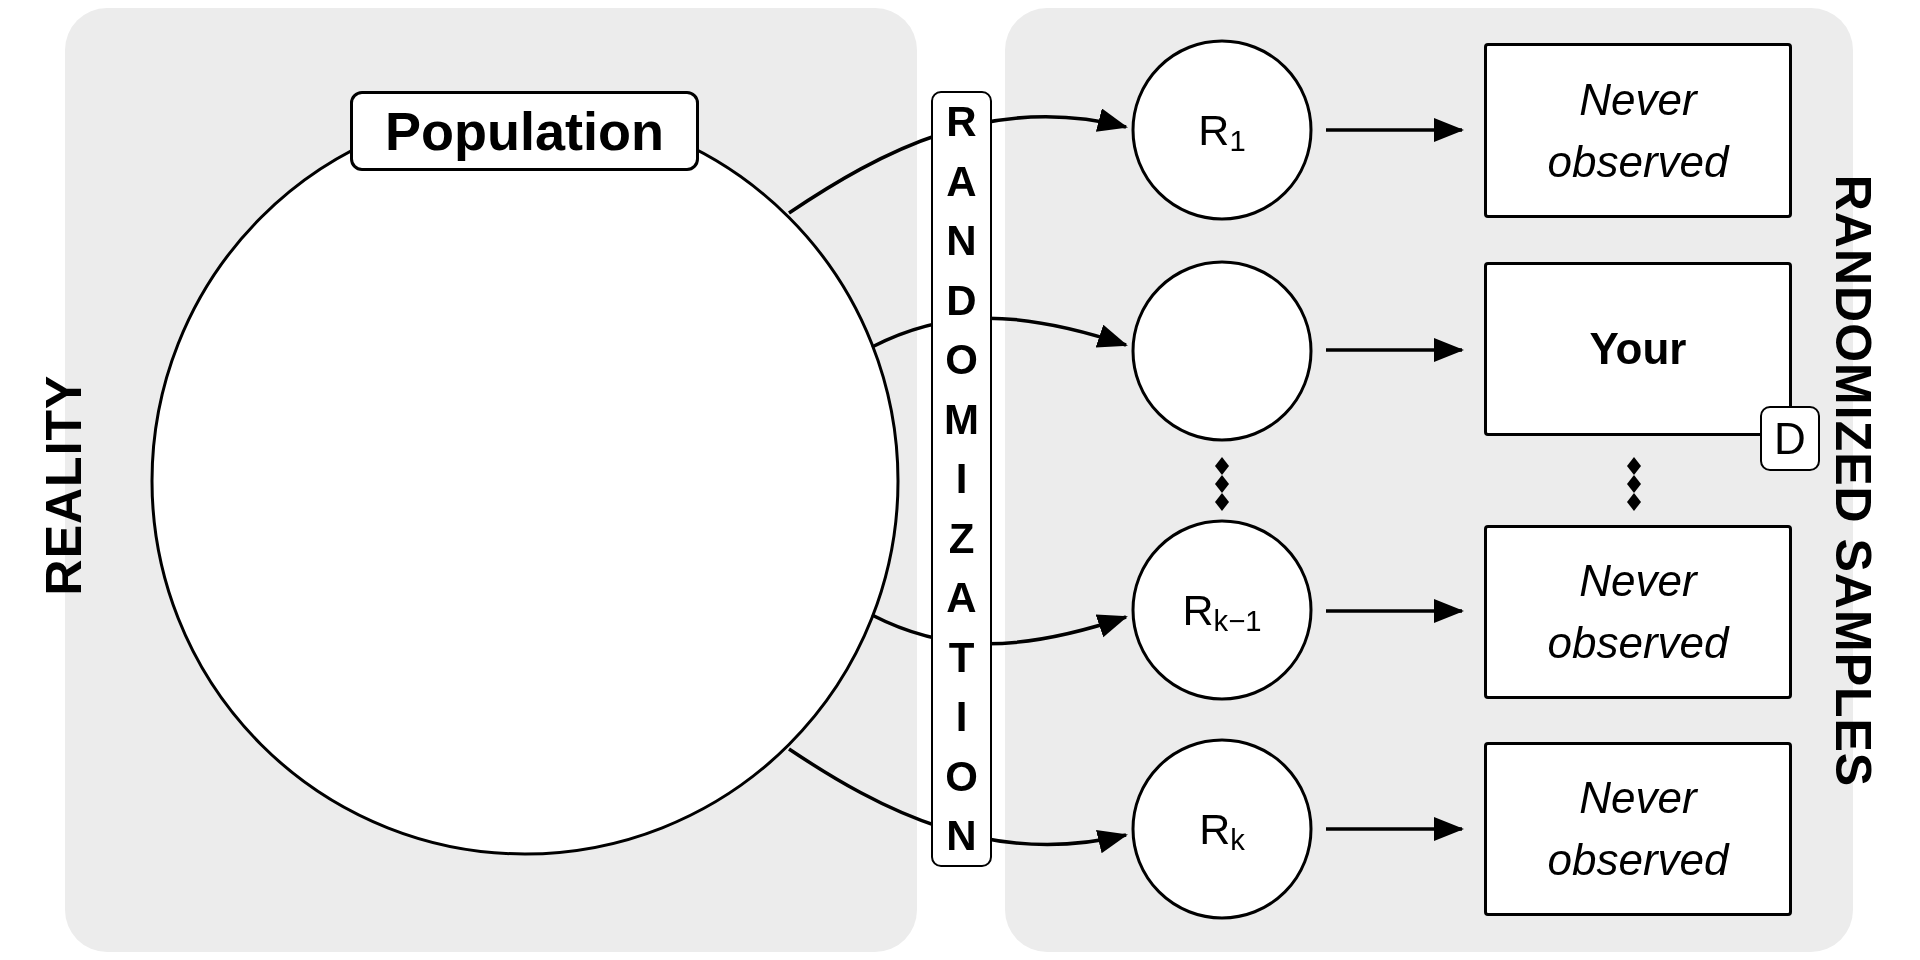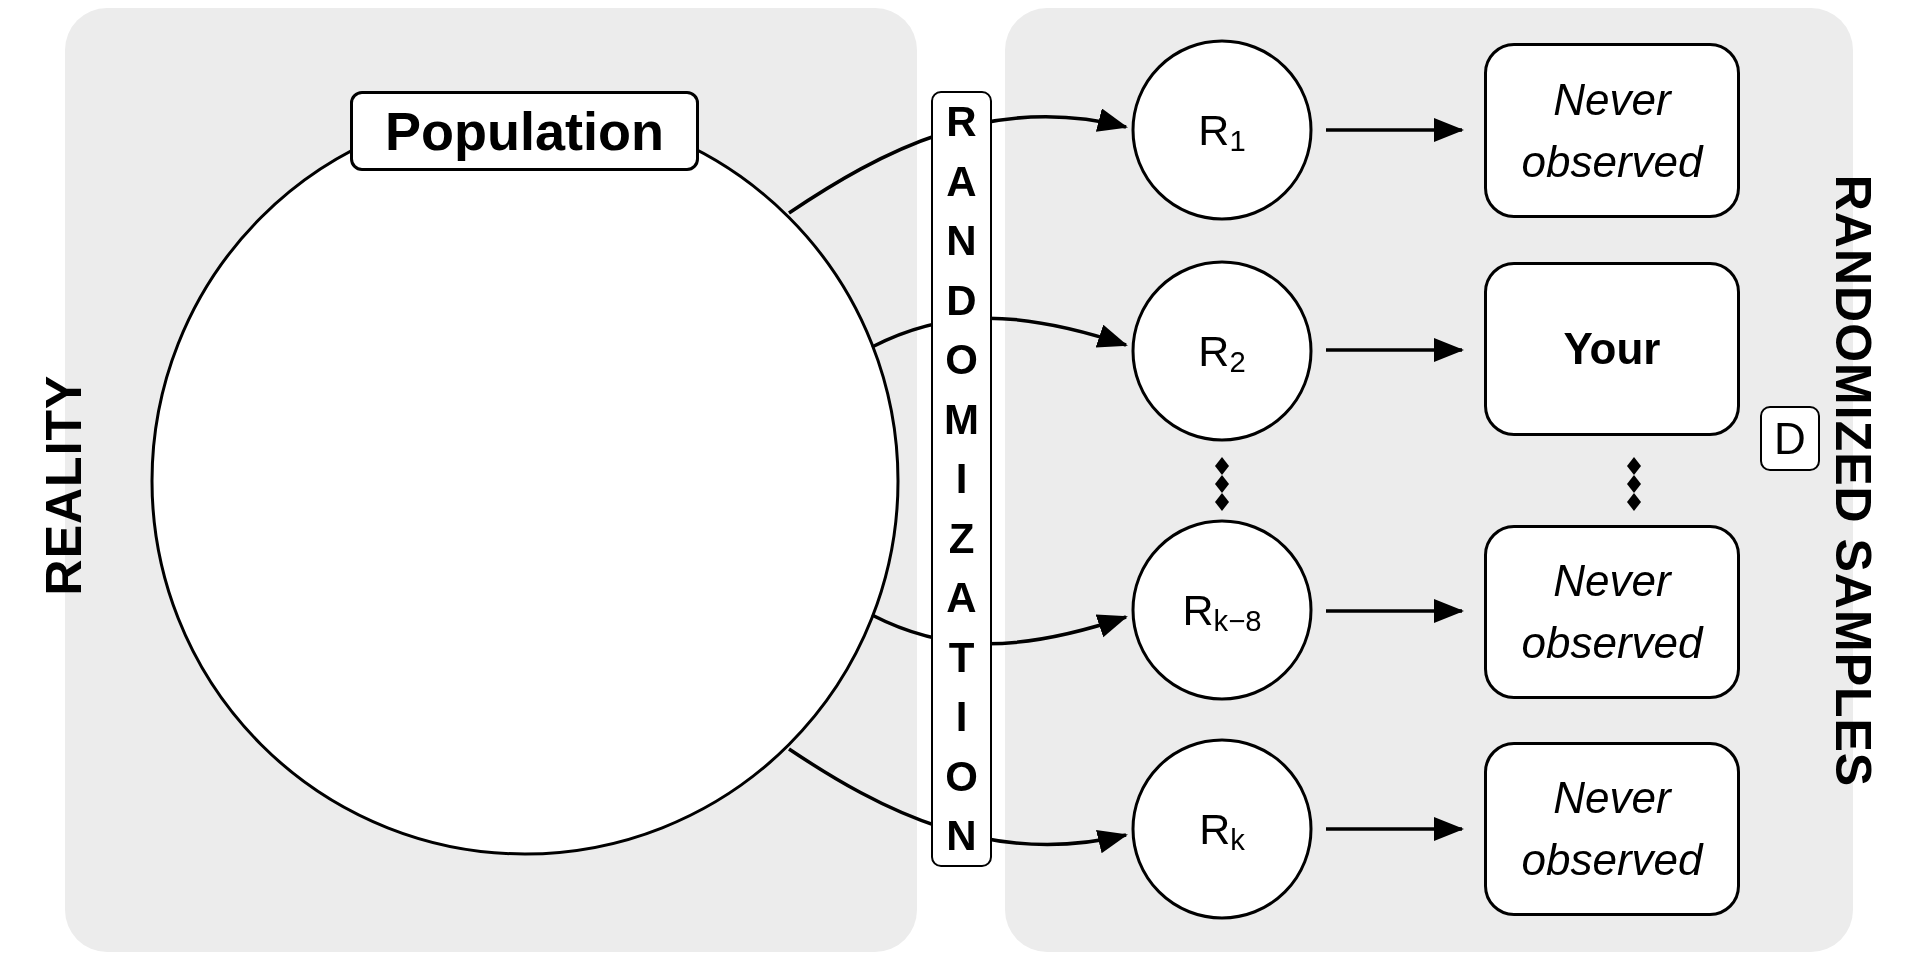--- a/index.html
+++ b/index.html
@@ -62,22 +62,22 @@
     border-radius: 10px;
     border-width: 2px;
     z-index: 3;
     justify-content: space-between;
     padding: 8px 0;
     font-size: 42px; font-weight: bold; line-height: 1;
   }
   #randomization-box span { display: block; text-align: center; width: 100%; }
 
   .sample-box {
-    left: 1484px; width: 256px; height: 175px;
-    border-radius: 30px;
+    left: 1484px; width: 308px; height: 175px;
+    border-radius: 4px;
     font-size: 44px;
     line-height: 62px;
   }
   #sample-box-1 { top: 43px;  font-style: italic; }
   #sample-box-2 { top: 262px; font-weight: bold; height: 174px; }
   #sample-box-3 { top: 525px; font-style: italic; height: 174px; }
   #sample-box-4 { top: 742px; font-style: italic; height: 174px; }
 
   #d-tag {
     left: 1760px; top: 406px; width: 60px; height: 65px;
@@ -169,25 +169,22 @@
     <span>A</span>
     <span>T</span>
     <span>I</span>
     <span>O</span>
     <span>N</span>
   </div>
 
   <div class="r-label" id="r-label-1">
     <span><span>R</span><sub>1</sub></span>
   </div>
-  <div class="r-label" id="r-label-2">
-    <span><span>R</span><sub>2</sub></span>
-  </div>
   <div class="r-label" id="r-label-3">
-    <span><span>R</span><sub>k−8</sub></span>
+    <span><span>R</span><sub>k−1</sub></span>
   </div>
   <div class="r-label" id="r-label-4">
     <span><span>R</span><sub>k</sub></span>
   </div>
 
   <div class="node-box sample-box" id="sample-box-1">
     <span>Never</span>
     <span>observed</span>
   </div>
   <div class="node-box sample-box" id="sample-box-2">

